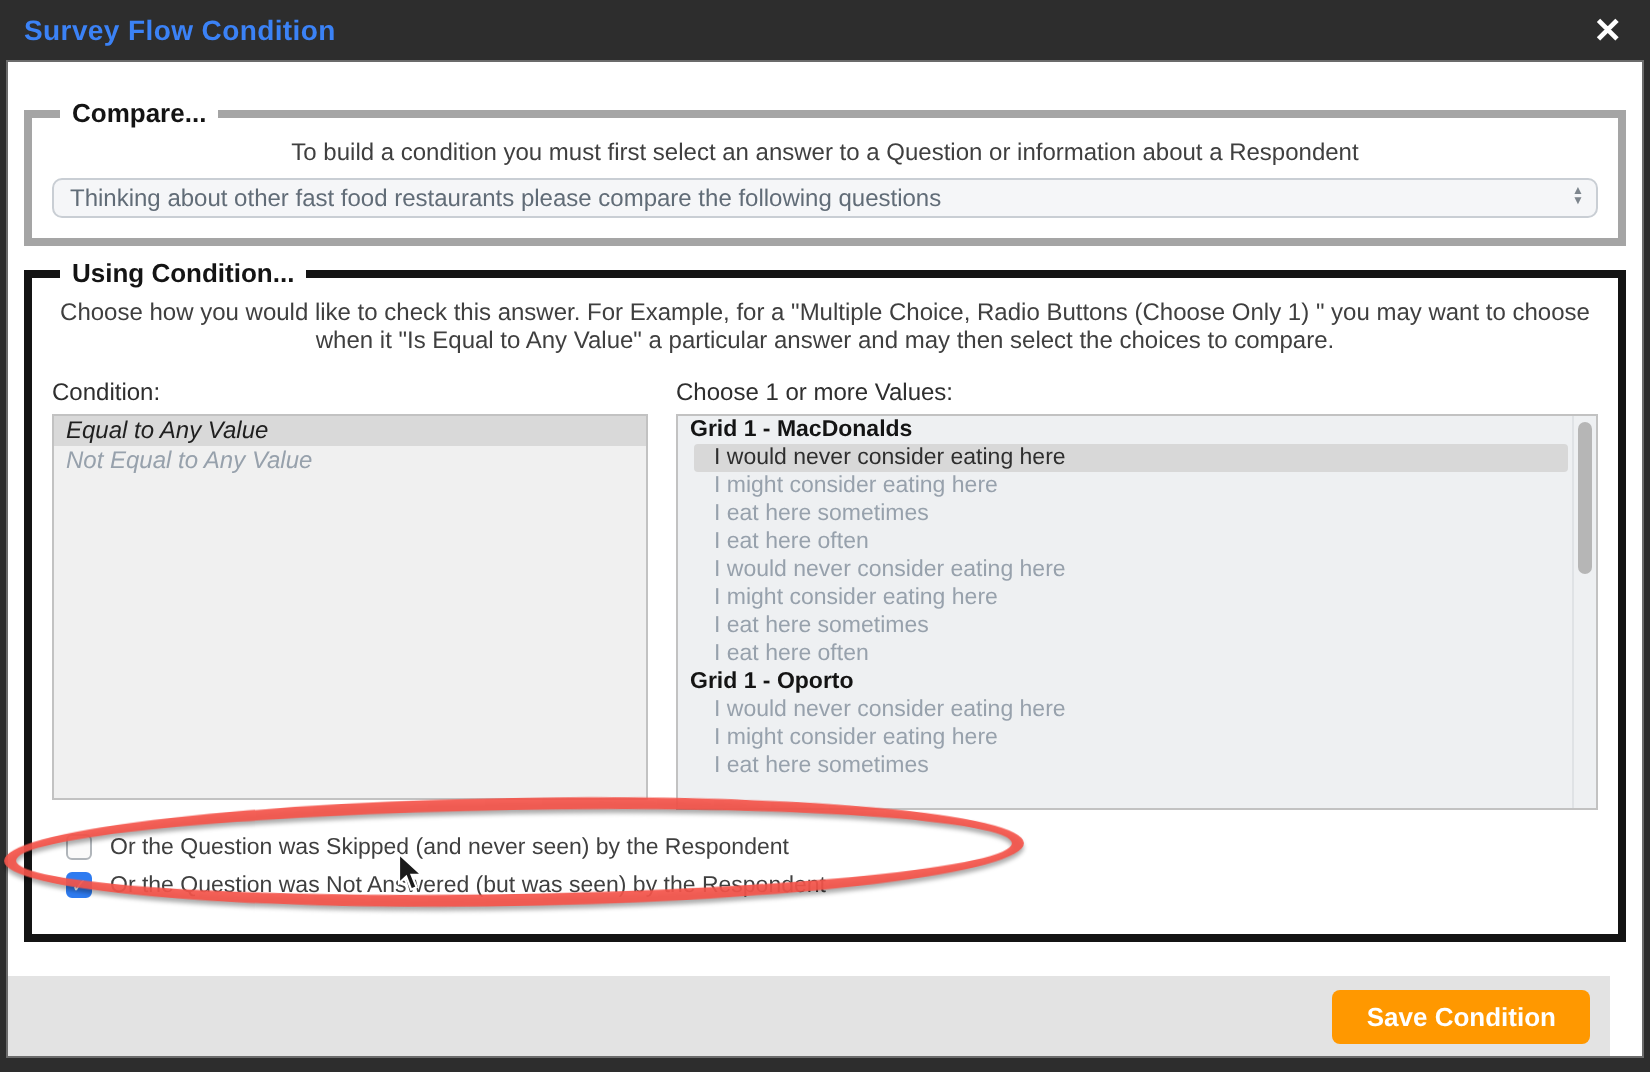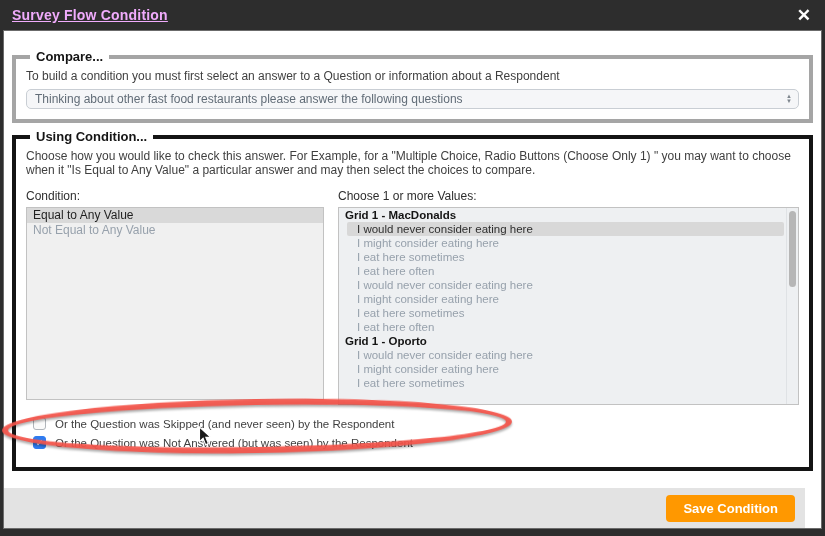--- a/index.html
+++ b/index.html
@@ -10,58 +10,58 @@
     position: relative; width: 825px; height: 536px;
     background: #2d2d2d; overflow: hidden;
   }
 
   
   .titlebar {
     position: absolute; top: 0; left: 0; right: 0; height: 30px;
     display: flex; align-items: center; justify-content: space-between;
     padding: 0 14px 0 12px;
   }
-  .titlebar .title { color: #f0abfc; font-size: 14px; font-weight: bold; letter-spacing: .2px; text-decoration: underline; }
+  .titlebar .title { color: #3b82f6; font-size: 14px; font-weight: bold; letter-spacing: .2px; }
   .titlebar .close { color: #fff; font-size: 17px; font-weight: bold; cursor: pointer; line-height: 1; }
 
   
   .content {
     position: absolute; top: 30px; left: 3px; right: 3px; bottom: 7px;
     background: #fff; border: 1px solid #6b6b6b;
   }
 
   
   .fieldset { position: relative; border-radius: 0; }
   .fieldset > .legend {
     position: absolute; top: -10px; left: 14px; background: #fff;
     padding: 0 6px; font-size: 13px; font-weight: bold; color: #141414;
   }
   .fs-compare { margin: 24px 8px 0 8px; border: 4px solid #a5a5a5; padding: 8px 10px 8px 10px; }
   .fs-using   { margin: 12px 8px 0 8px; border: 4px solid #141414; padding: 8px 10px 16px 10px; }
 
-  .instruction { font-size: 12px; color: #3f3f3f; line-height: 14px; margin: 2px 0 6px 0; }
+  .instruction { font-size: 12px; color: #3f3f3f; line-height: 14px; margin: 2px 0 6px 0; text-align: center; }
 
   
   .select {
     height: 20px; display: flex; align-items: center; justify-content: space-between;
     background: #f5f6f8; border: 1px solid #c9ced4; border-radius: 5px;
     padding: 0 6px 0 8px; cursor: pointer; margin-bottom: 2px;
   }
   .select .sel-text { font-size: 12px; color: #616c77; white-space: nowrap; overflow: hidden; }
   .stepper { display: flex; flex-direction: column; align-items: center; line-height: 5px; }
   .stepper span { font-size: 6px; color: #7d858d; }
 
   
   .cols { display: flex; gap: 14px; margin-top: 12px; }
   .col-left  { width: 298px; flex: none; }
   .col-right { flex: 1; }
   .list-label { font-size: 12px; color: #2e2e2e; margin-bottom: 4px; }
 
   .listbox { border: 1px solid #c2c2c2; overflow: hidden; position: relative; }
-  .condition-box { height: 193px; background: #f0f0f0; }
+  .condition-box { height: 193px; background: #f0f0f0; font-style: italic; }
   .values-box    { height: 198px; background: #eef0f2; }
 
   .opt { font-size: 12px; height: 15px; line-height: 15px; padding-left: 6px;
          color: #97a1ac; cursor: pointer; white-space: nowrap; }
   .opt.selected { background: #d9d9d9; color: #1f1f1f; }
 
   .vheader { font-size: 11.5px; font-weight: bold; color: #141414; height: 14px;
              line-height: 14px; padding-left: 6px; white-space: nowrap; }
   .vitem { font-size: 11.5px; color: #97a1ac; height: 14px; line-height: 14px;
            padding-left: 18px; cursor: pointer; white-space: nowrap; }
@@ -114,21 +114,21 @@
     <span class="title">Survey Flow Condition</span>
     <span class="close">✕</span>
   </div>
 
   <div class="content">
 
     <div class="fieldset fs-compare">
       <span class="legend">Compare...</span>
       <div class="instruction">To build a condition you must first select an answer to a Question or information about a Respondent</div>
       <div class="select">
-        <span class="sel-text">Thinking about other fast food restaurants please answer the following questions</span>
+        <span class="sel-text">Thinking about other fast food restaurants please compare the following questions</span>
         <span class="stepper">
           <span>▲</span>
           <span>▼</span>
         </span>
       </div>
     </div>
 
     <div class="fieldset fs-using">
       <span class="legend">Using Condition...</span>
       <div class="instruction">Choose how you would like to check this answer. For Example, for a "Multiple Choice, Radio Buttons (Choose Only 1) " you may want to choose when it "Is Equal to Any Value" a particular answer and may then select the choices to compare.</div>

